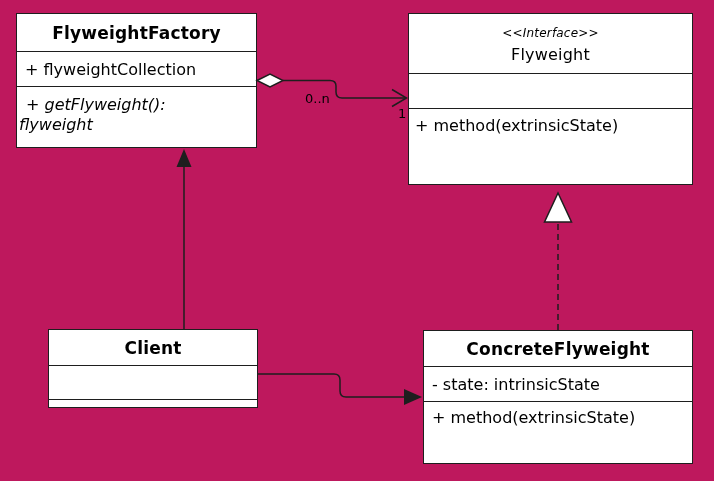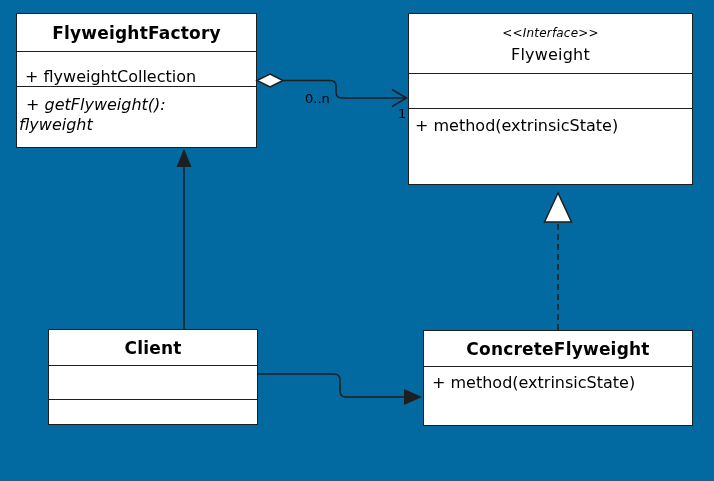--- a/index.html
+++ b/index.html
@@ -1,19 +1,19 @@
 <!DOCTYPE html>
 <html><head>
 <meta charset="utf-8">
 <style>
   html,body{margin:0;padding:0;background:#ffffff;}
   .canvas{
     position:relative;
     width:714px;height:481px;
-    background:#0369a1;
+    background:#be185d;
     font-family:"DejaVu Sans","Liberation Sans",sans-serif;
     color:#000000;
     overflow:hidden;
   }
   .uml-class{
     position:absolute;
     background:#ffffff;
     border:1.6px solid #1e1e1e;
     box-sizing:border-box;
     display:flex;
@@ -24,21 +24,21 @@
     font-weight:bold;font-size:17px;letter-spacing:0.2px;
     flex:0 0 auto;
   }
   .uml-sec{
     box-sizing:border-box;
     border-top:1.2px solid #1e1e1e;
     font-size:16px;
     flex:0 0 auto;
   }
   .uml-sec.grow{flex:1 1 auto;}
-  .row-center{display:flex;align-items:flex-end;padding-left:8px;}
+  .row-center{display:flex;align-items:center;padding-left:8px;}
   .row-top{padding-left:6px;}
   .stereo-head{
     display:flex;flex-direction:column;align-items:center;justify-content:center;
     line-height:21px;
   }
   .stereotype{font-style:italic;font-size:12px;}
   .iface-name{font-size:16px;}
   .mline1{padding-left:9px;line-height:20px;}
   .mline2{padding-left:2px;line-height:20px;}
   .mult-label{
@@ -69,28 +69,31 @@
     <div class="uml-title stereo-head" style="height:59px;font-weight:normal;">
       <span class="stereotype">&lt;&lt;Interface&gt;&gt;</span>
       <span class="iface-name">Flyweight</span>
     </div>
     <div class="uml-sec" style="height:35px;"></div>
     <div class="uml-sec grow row-top" style="padding-top:7px;">
       <span>+ method(extrinsicState)</span>
     </div>
   </div>
 
-  <div class="uml-class" style="left:48px;top:329px;width:210px;height:96px;">
+  <div class="uml-class" style="left:48px;top:329px;width:210px;height:79px;">
     <div class="uml-title" style="height:35px;">Client</div>
     <div class="uml-sec" style="height:34px;"></div>
     <div class="uml-sec grow"></div>
   </div>
 
-  <div class="uml-class" style="left:423px;top:330px;width:270px;height:96px;">
+  <div class="uml-class" style="left:423px;top:330px;width:270px;height:134px;">
     <div class="uml-title" style="height:35px;">ConcreteFlyweight</div>
+    <div class="uml-sec row-center" style="height:35px;">
+      <span>- state: intrinsicState</span>
+    </div>
     <div class="uml-sec grow row-top" style="padding-top:6px;padding-left:8px;">
       <span>+ method(extrinsicState)</span>
     </div>
   </div>
 
   <svg class="connectors" width="714" height="481" viewBox="0 0 714 481">
      Flyweight --&gt;
     <g stroke="#1e1e1e" stroke-width="1.5" fill="none">
       <polygon points="257,80.5 270,74 283,80.5 270,87" fill="#ffffff"></polygon>
       <path d="M 283 80.5 H 330 Q 336 80.5 336 86 V 92 Q 336 98 342 98 H 405"></path>

